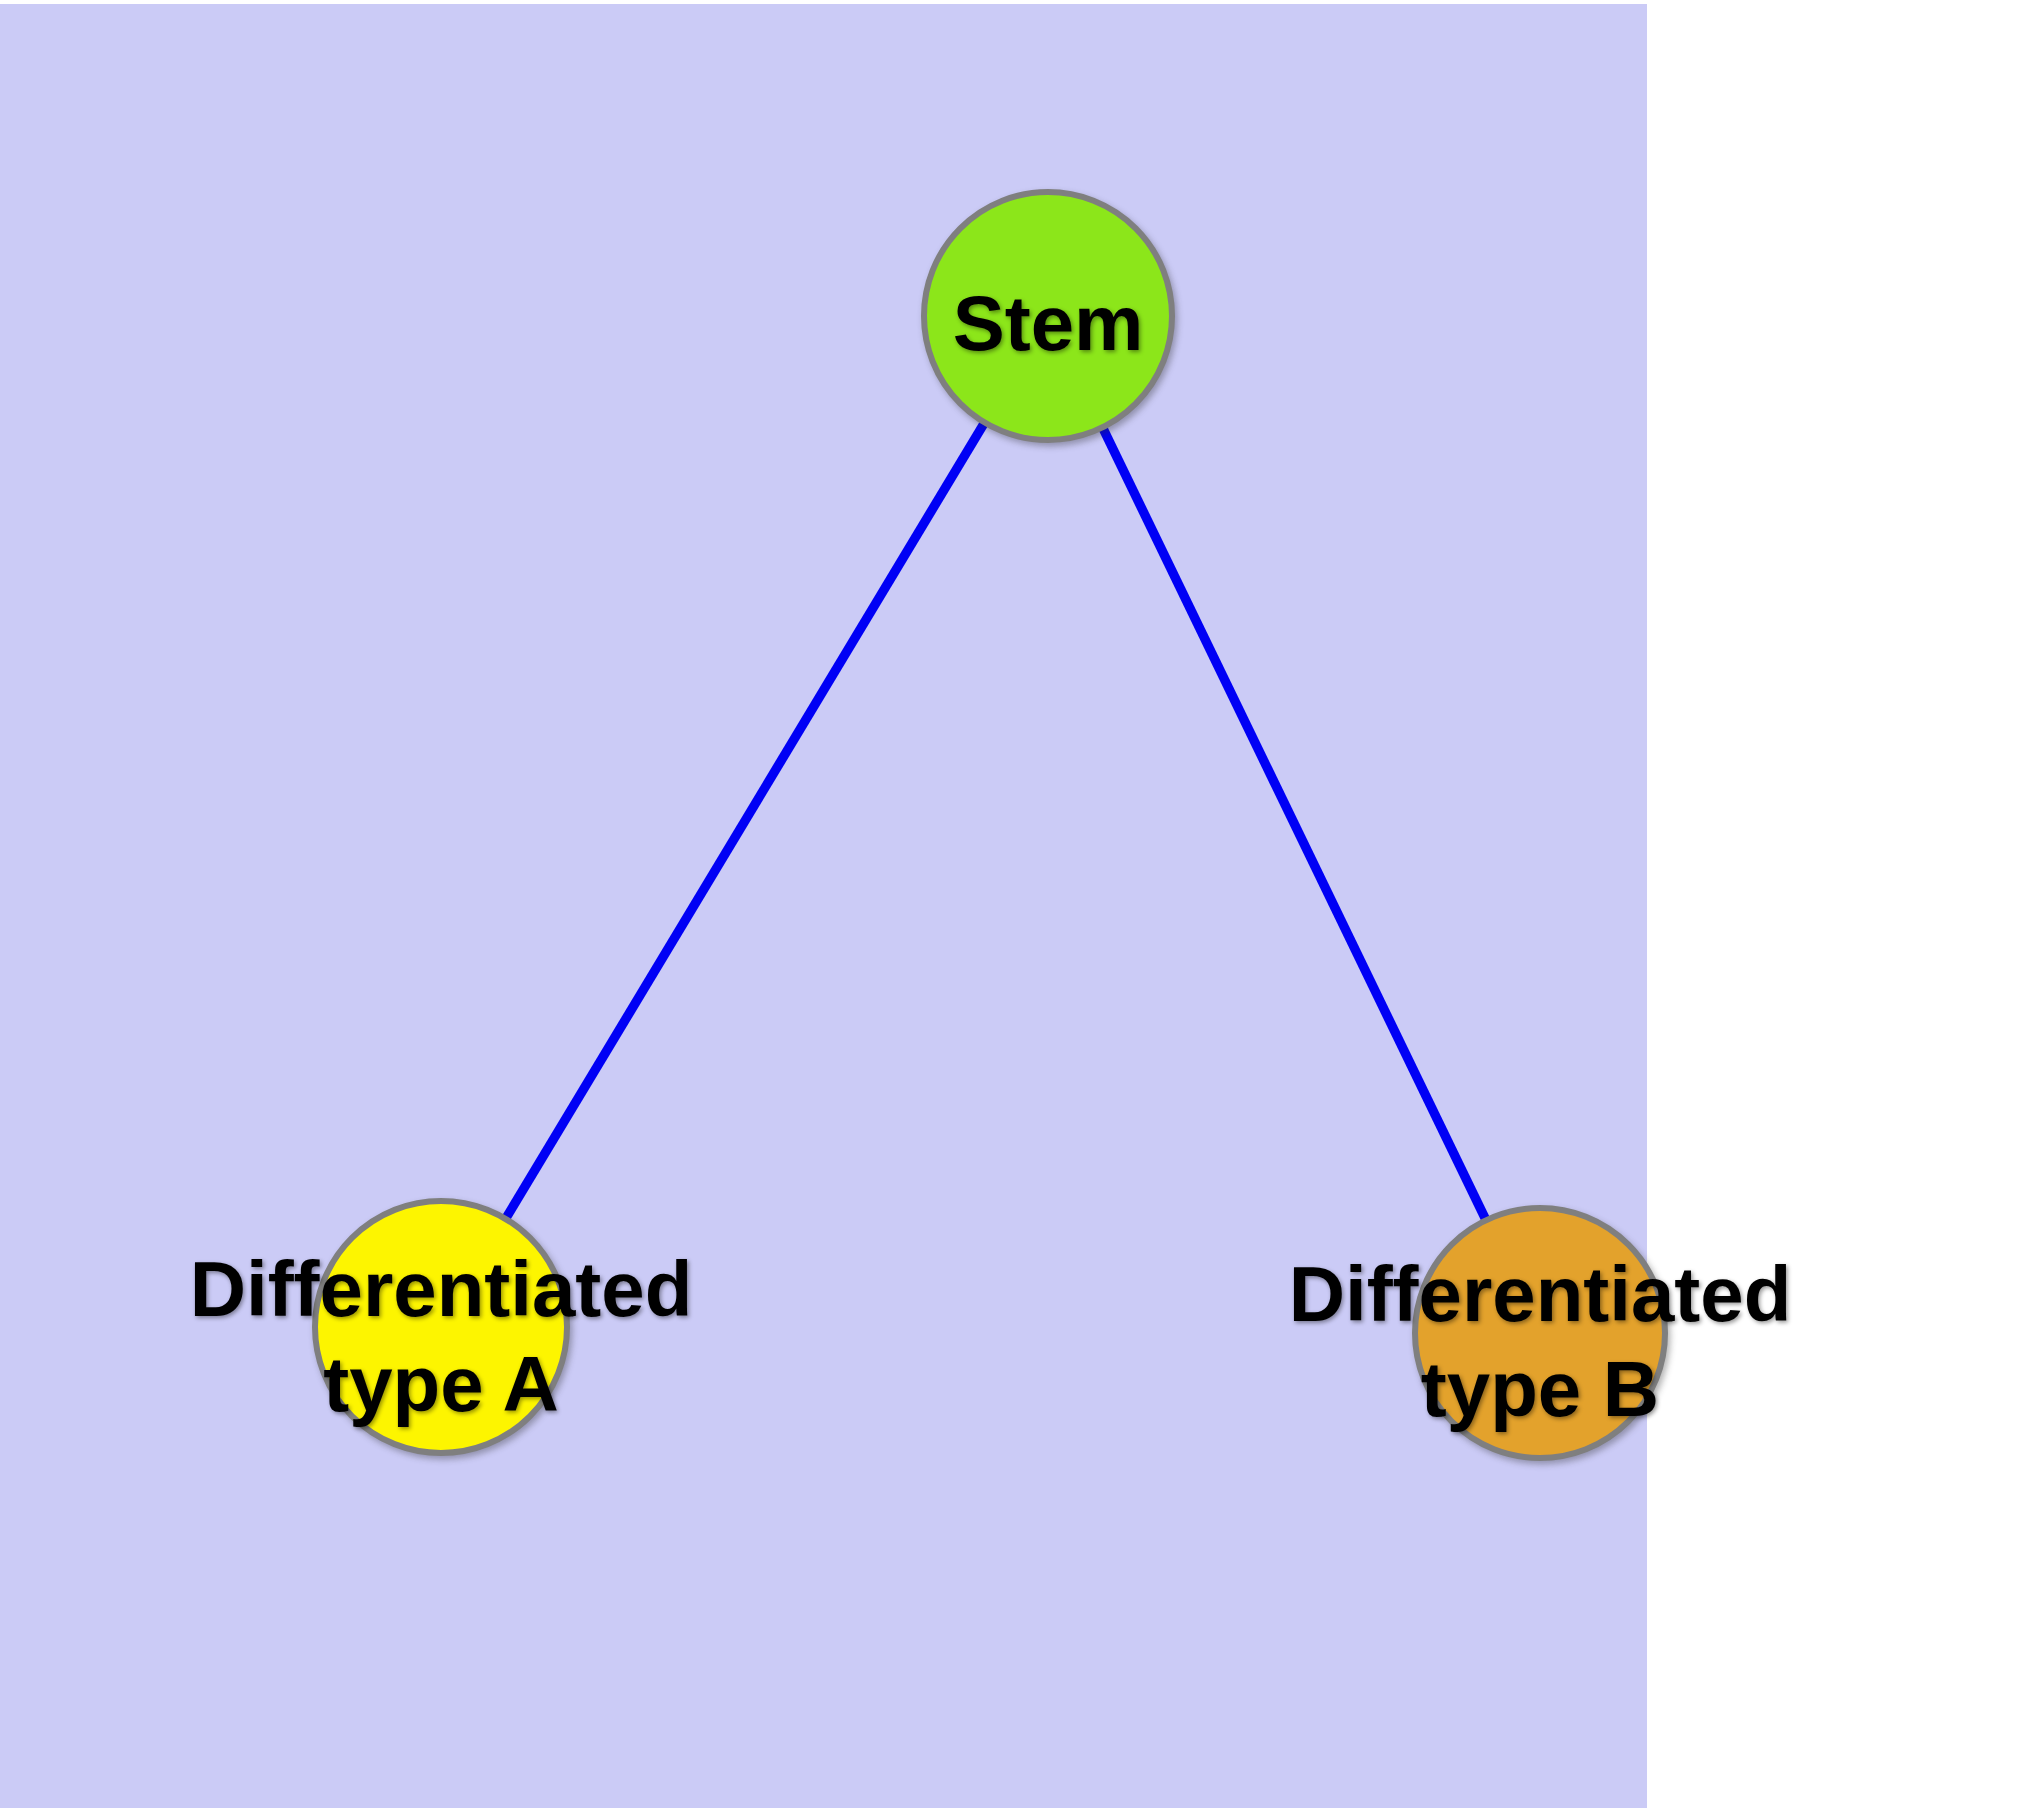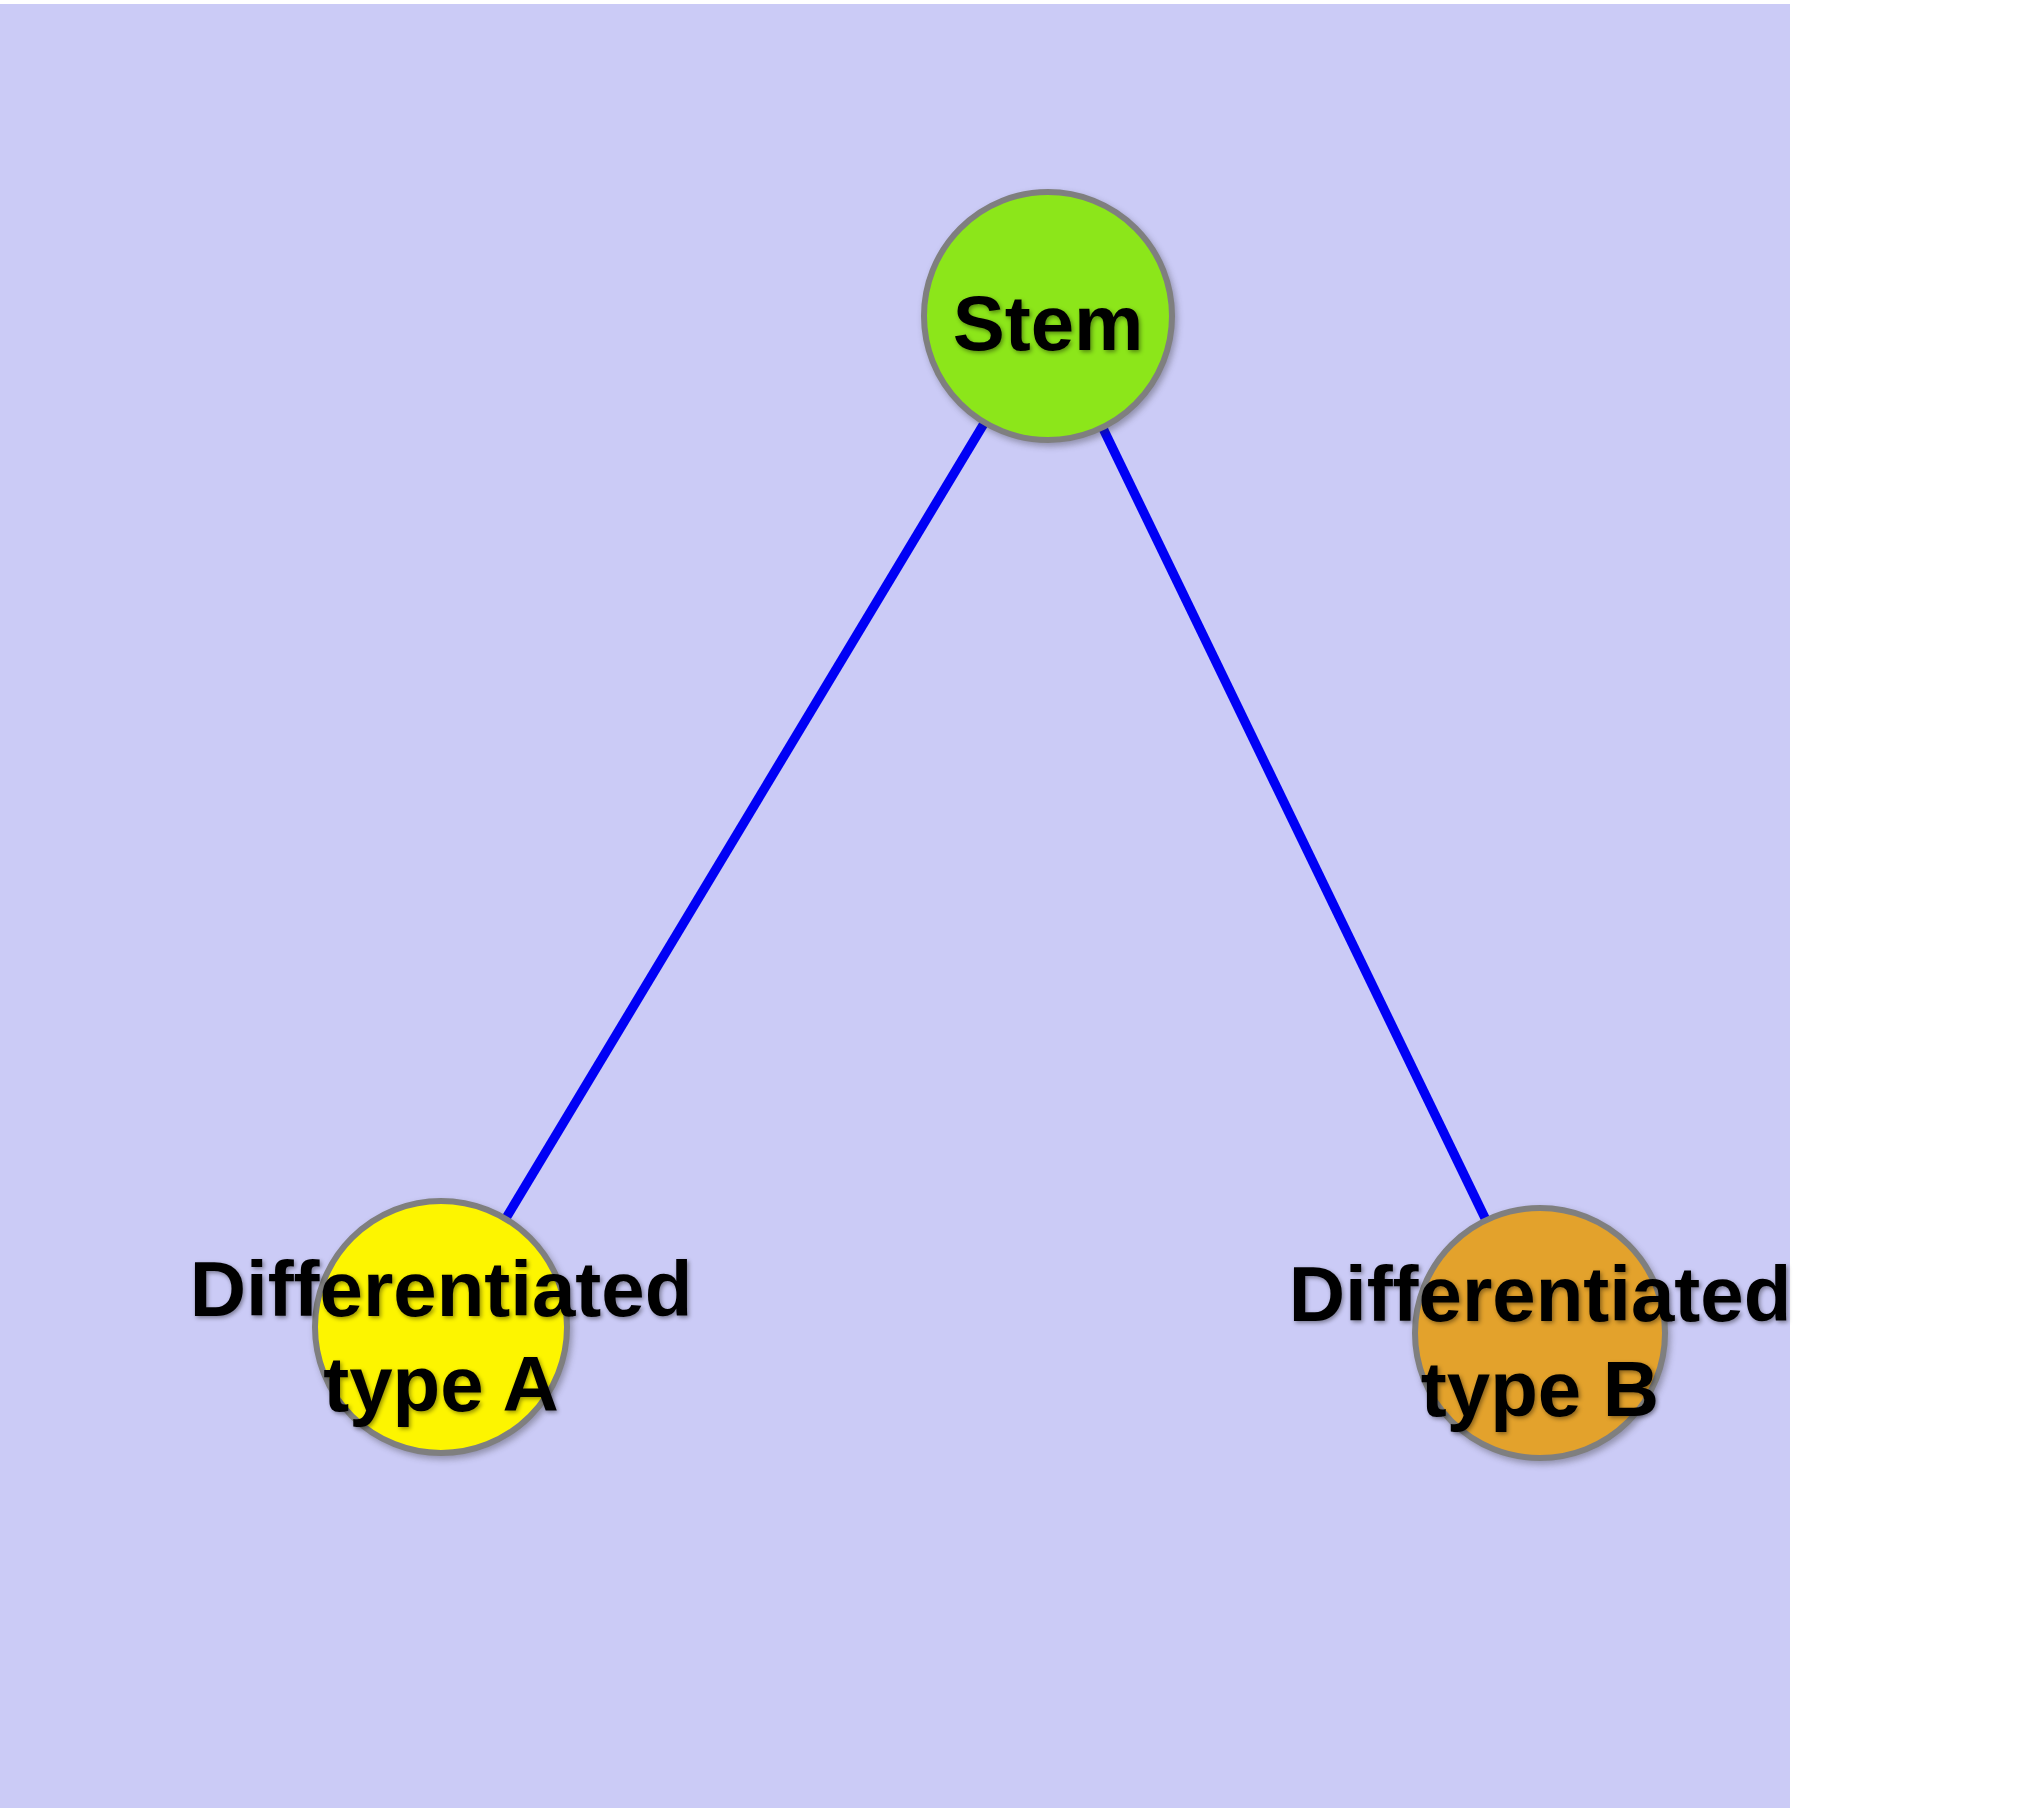--- a/index.html
+++ b/index.html
@@ -8,21 +8,21 @@
     background: #ffffff;
     width: 2021px;
     height: 1812px;
     overflow: hidden;
     font-family: "Liberation Sans", sans-serif;
   }
   .stage {
     position: absolute;
     left: 0;
     top: 4.2px;
-    width: 1790px;
+    width: 1647px;
     height: 1804px;
     background: var(--color-background, #cbcbf6);
   }
   svg.edge-layer {
     position: absolute;
     left: 0;
     top: 0;
     width: 2021px;
     height: 1804px;
     display: block;

